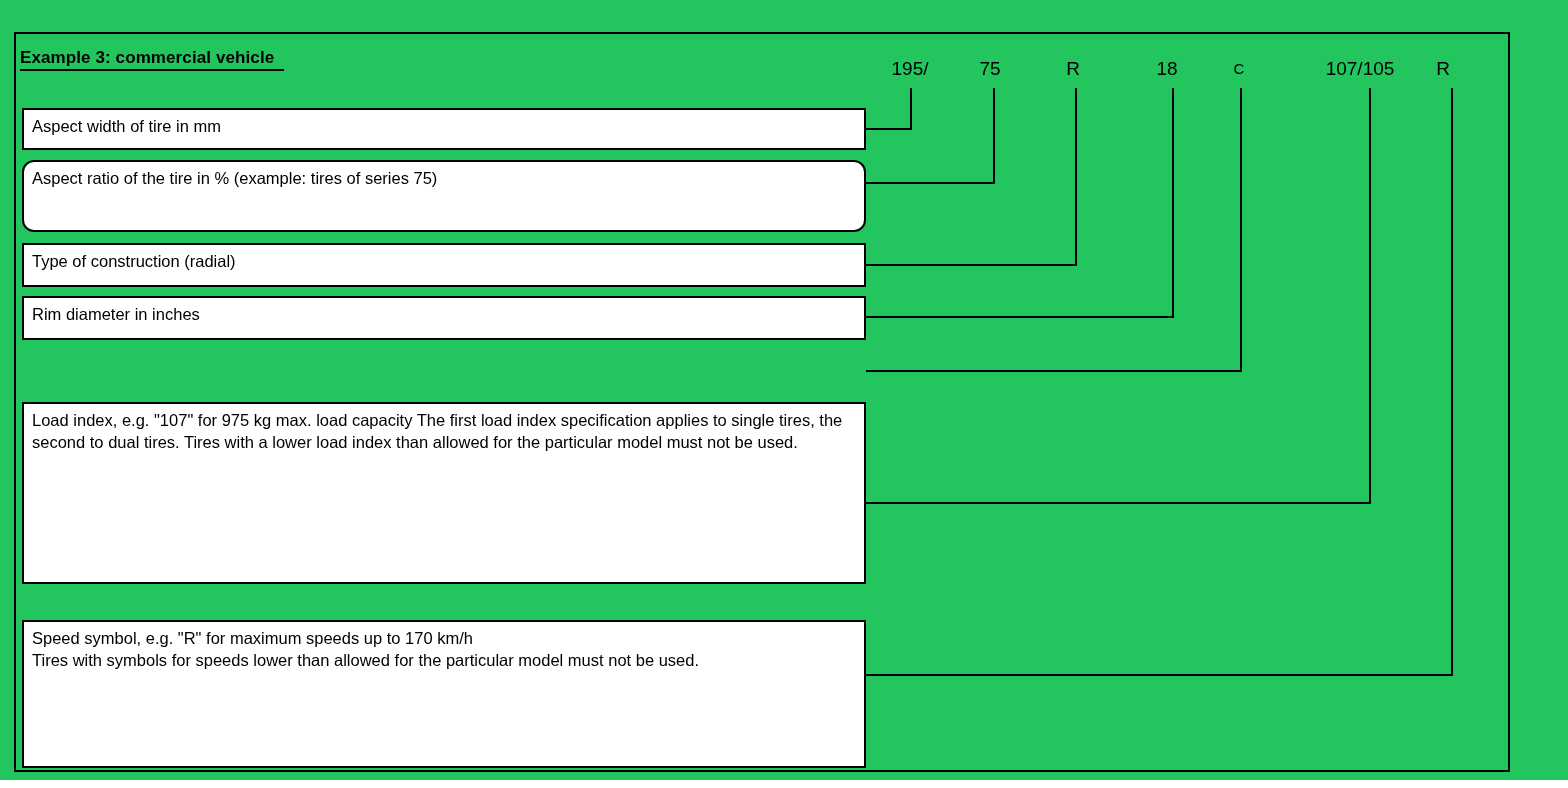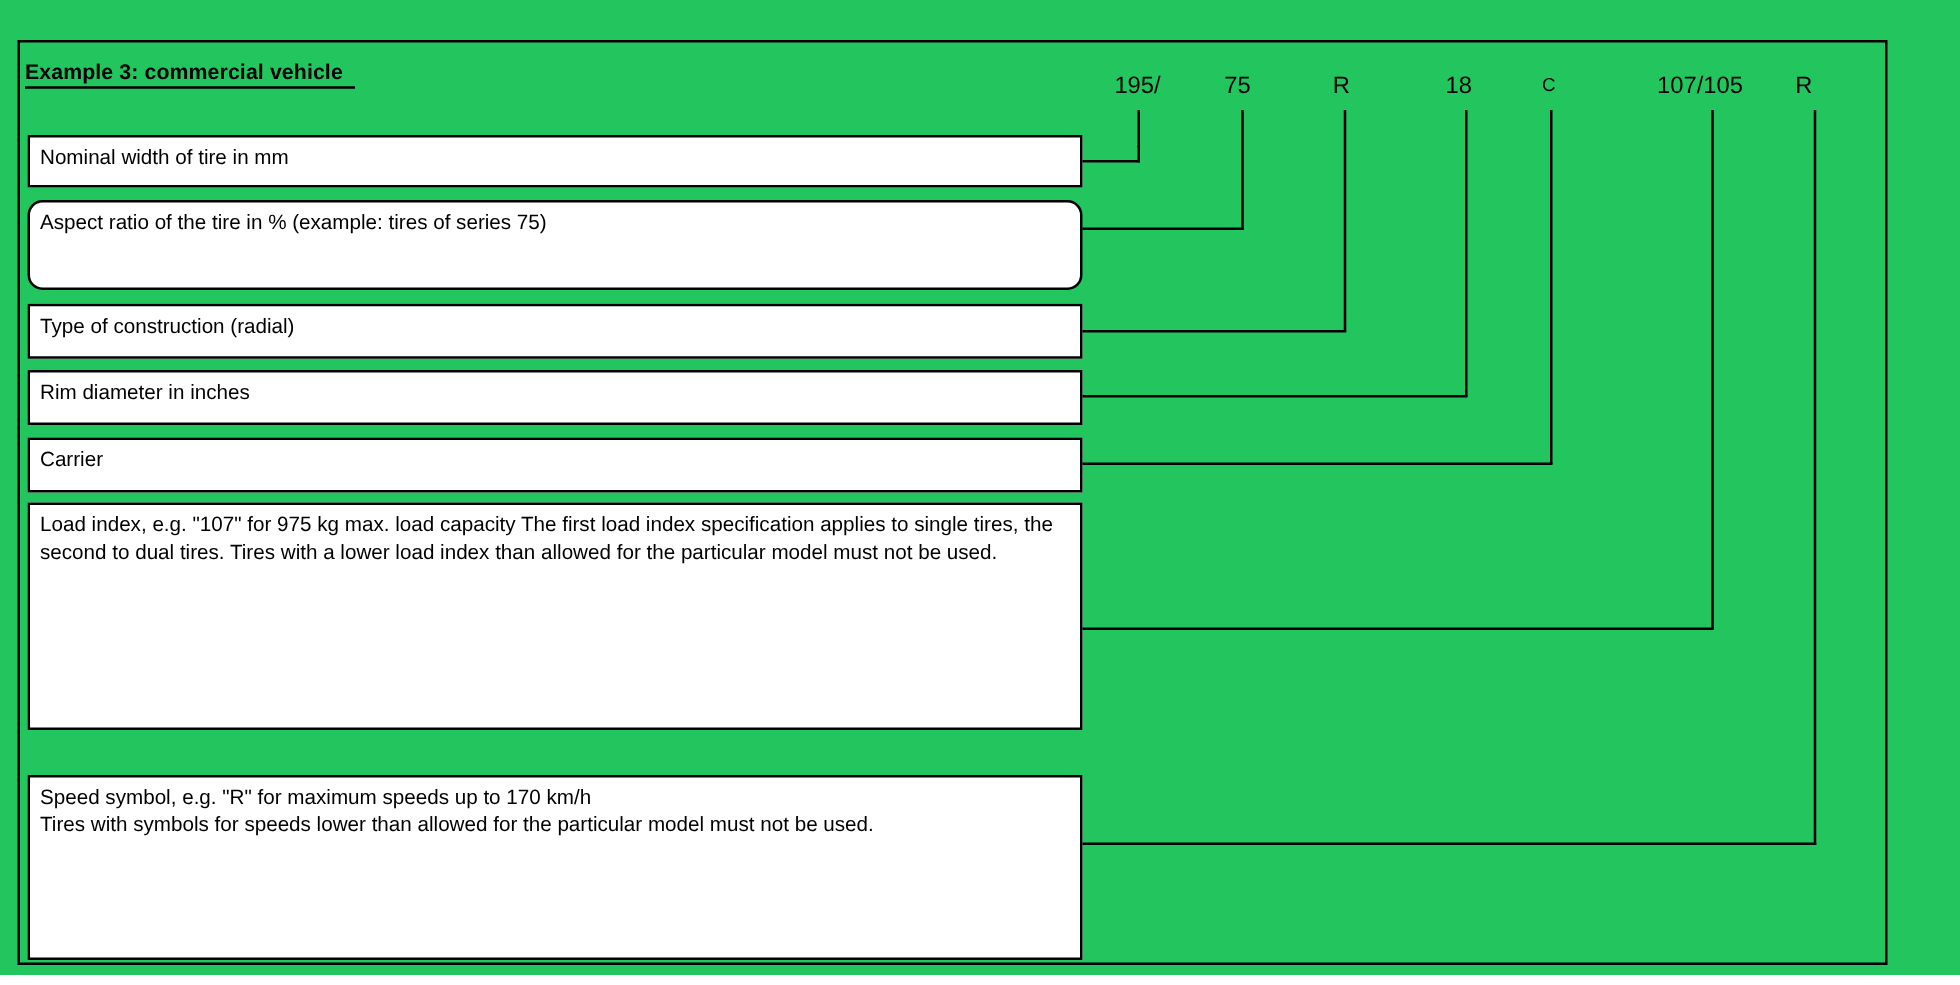--- a/index.html
+++ b/index.html
@@ -80,38 +80,35 @@
 
   <div class="code" style="left:875px; top:58px; width:70px;">195/</div>
   <div class="code" style="left:960px; top:58px; width:60px;">75</div>
   <div class="code" style="left:1048px; top:58px; width:50px;">R</div>
   <div class="code" style="left:1142px; top:58px; width:50px;">18</div>
   <div class="code" style="left:1216px; top:60px; width:46px; font-size:15px;">C</div>
   <div class="code" style="left:1300px; top:58px; width:120px;">107/105</div>
   <div class="code" style="left:1418px; top:58px; width:50px;">R</div>
 
   <div class="box" style="left:22px; top:108px; width:844px; height:42px;">
-    <span class="txt">Nominal width of tire in mm</span>
+    <span class="txt">Aspect width of tire in mm</span>
   </div>
 
   <div class="box" style="left:22px; top:160px; width:844px; height:72px;border-radius:12px;">
     <span class="txt">Aspect ratio of the tire in % (example: tires of series 75)</span>
   </div>
 
   <div class="box" style="left:22px; top:296px; width:844px; height:44px;">
     <span class="txt">Rim diameter in inches</span>
   </div>
 
   <div class="box" style="left:22px; top:243px; width:844px; height:44px;">
     <span class="txt">Type of construction (radial)</span>
   </div>
 
-  <div class="box" style="left:22px; top:350px; width:844px; height:44px;">
-    <span class="txt">Carrier</span>
-  </div>
 
   <div class="box" style="left:22px; top:402px; width:844px; height:182px;">
     <span class="txt">Load index, e.g. "107" for 975 kg max. load capacity The first load index specification applies to single tires, the second to dual tires. Tires with a lower load index than allowed for the particular model must not be used.</span>
   </div>
 
   <div class="box" style="left:22px; top:620px; width:844px; height:148px;">
     <span class="txt">Speed symbol, e.g. "R" for maximum speeds up to 170 km/h
 Tires with symbols for speeds lower than allowed for the particular model must not be used.</span>
   </div>
 

